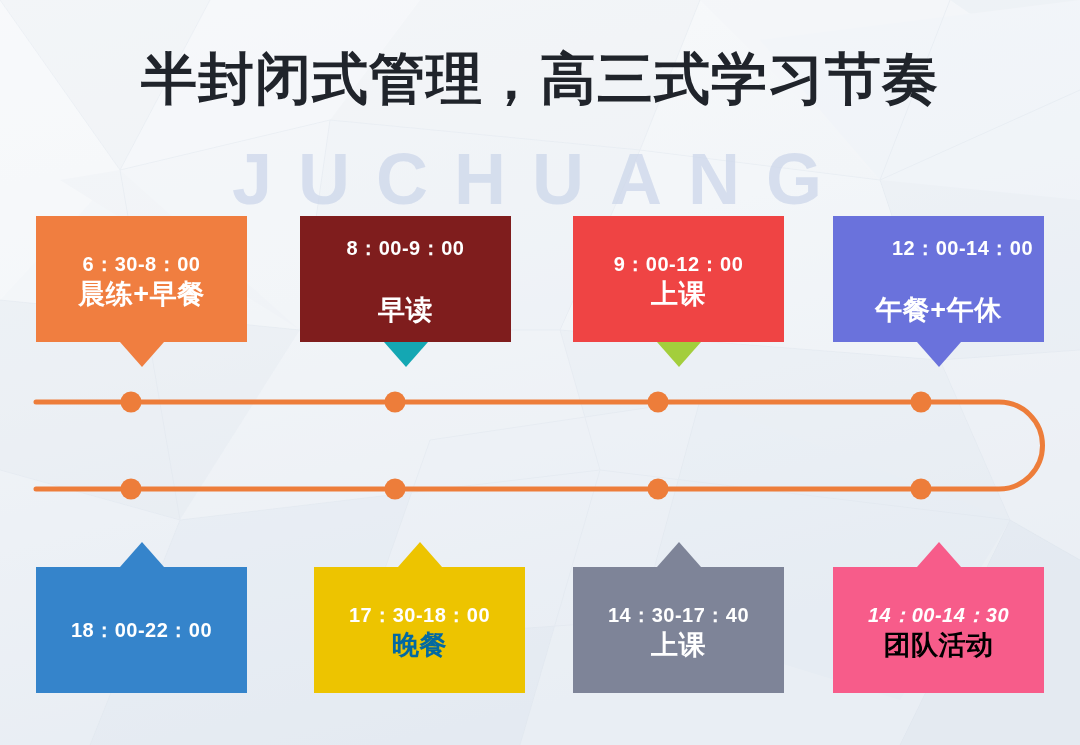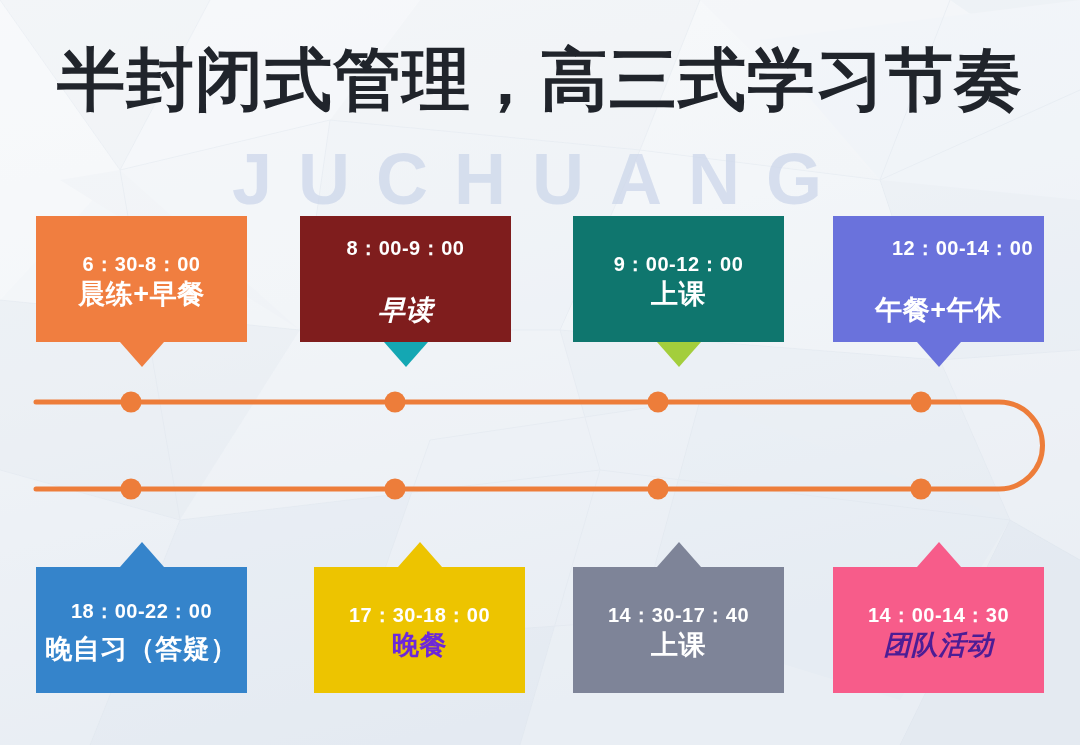--- a/index.html
+++ b/index.html
@@ -36,21 +36,21 @@
     white-space:nowrap;
     font-family:"Liberation Sans","DejaVu Sans",sans-serif;
     margin-top:34px;
   }
   
   #title {
     position:absolute;
     left:0; top:44px;
     width:1080px;
     text-align:center;
-    font-size:68px;
+    font-size:56px;
     line-height:70px;
     font-weight:bold;
     color:#20242b;
     white-space:nowrap;
     letter-spacing:1px;
   }
   
   #timeline {
     position:absolute; left:0; top:0;
     width:1080px; height:745px;
@@ -183,58 +183,57 @@
 
     <div class="card down" style="left: 36px; background-color: rgb(240, 126, 64); color: rgb(240, 126, 64);">
       <span class="tail"></span>
       <div class="time" style="color: rgb(255, 255, 255);">6：30-8：00</div>
       <div class="label" style="color: rgb(255, 255, 255);">晨练+早餐</div>
     </div>
 
     <div class="card down" style="left: 300px; background-color: #7f1d1d; color: rgb(20, 167, 179); gap: 32px;">
       <span class="tail"></span>
       <div class="time" style="color: rgb(255, 255, 255);">8：00-9：00</div>
-      <div class="label" style="color: rgb(255, 255, 255); font-style: italic;">早读</div>
-    </div>
-
-    <div class="card down" style="left: 573px; background-color: #0f766e; color: rgb(163, 206, 60);">
+      <div class="label" style="color: rgb(255, 255, 255);">早读</div>
+    </div>
+
+    <div class="card down" style="left: 573px; background-color: #ef4444; color: rgb(163, 206, 60);">
       <span class="tail"></span>
       <div class="time" style="color: rgb(255, 255, 255);">9：00-12：00</div>
       <div class="label" style="color: rgb(255, 255, 255);">上课</div>
     </div>
 
     <div class="card down" style="left: 833px; background-color: rgb(106, 114, 220); color: rgb(106, 114, 220);">
       <span class="tail"></span>
       <div class="time" style="color: rgb(255, 255, 255); margin-left: 48px;">12：00-14：00</div>
       <div class="label" style="color: rgb(255, 255, 255); margin-top: 32px;">午餐+午休</div>
     </div>
 
   </div>
 
   <div id="row-bottom" class="row">
 
     <div class="card up" style="left: 36px; background-color: rgb(53, 132, 203); color: rgb(53, 132, 203); gap: 8px;">
       <span class="tail"></span>
       <div class="time" style="color: rgb(255, 255, 255);">18：00-22：00</div>
-      <div class="label" style="color: rgb(255, 255, 255);">晚自习（答疑）</div>
     </div>
 
     <div class="card up" style="left: 300px; background-color: rgb(237, 196, 0); color: rgb(237, 196, 0); margin-left: 14px;">
       <span class="tail"></span>
       <div class="time" style="color: rgb(255, 255, 255);">17：30-18：00</div>
-      <div class="label" style="color: #6d28d9;">晚餐</div>
+      <div class="label" style="color: #0369a1;">晚餐</div>
     </div>
 
     <div class="card up" style="left: 573px; background-color: rgb(126, 132, 152); color: rgb(126, 132, 152);">
       <span class="tail"></span>
       <div class="time" style="color: rgb(255, 255, 255);">14：30-17：40</div>
       <div class="label" style="color: rgb(255, 255, 255);">上课</div>
     </div>
 
     <div class="card up" style="left: 833px; background-color: rgb(247, 92, 138); color: rgb(247, 92, 138);">
       <span class="tail"></span>
-      <div class="time" style="color: rgb(255, 255, 255);">14：00-14：30</div>
-      <div class="label" style="color: #4c1d95; font-style: italic;">团队活动</div>
+      <div class="time" style="color: rgb(255, 255, 255); font-style: italic;">14：00-14：30</div>
+      <div class="label" style="color: #000000;">团队活动</div>
     </div>
 
   </div>
 
 </div>
 
 </body></html>

